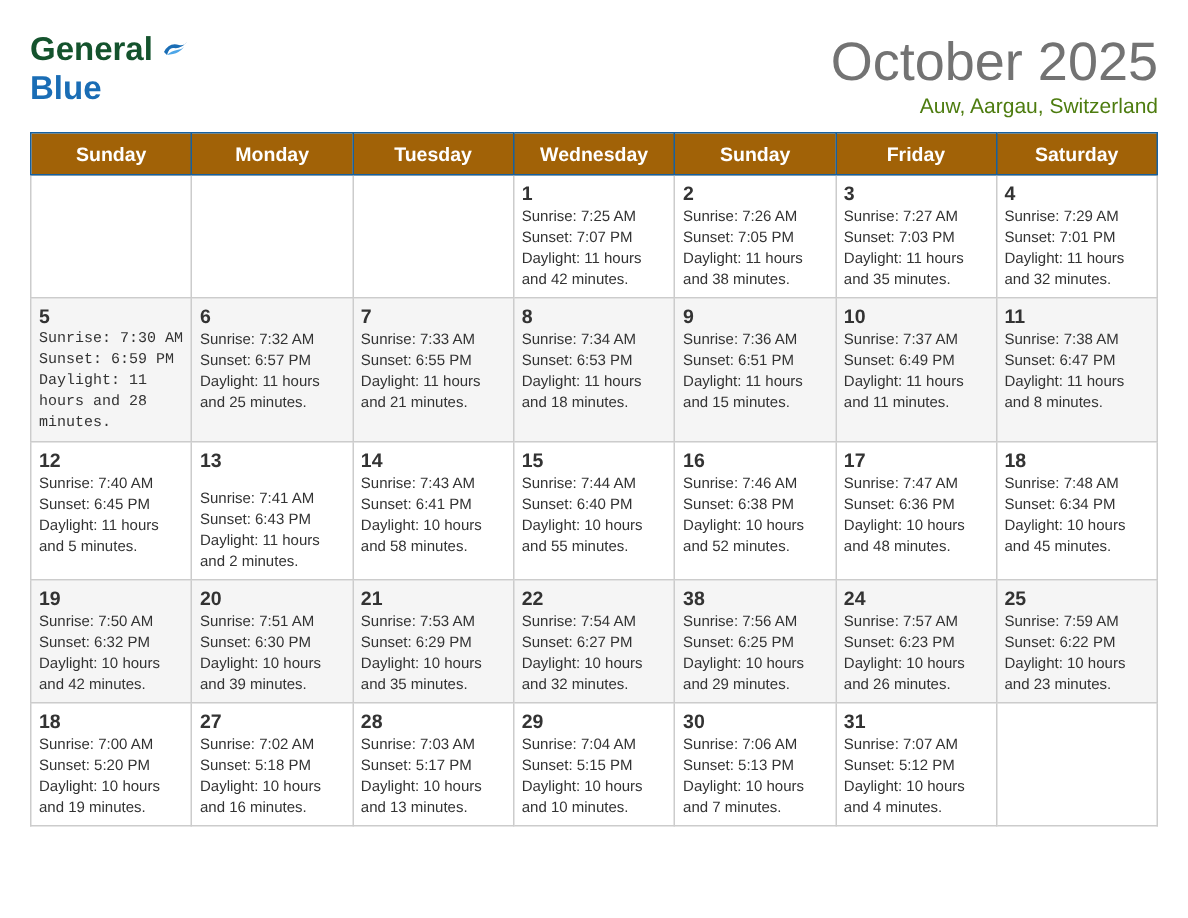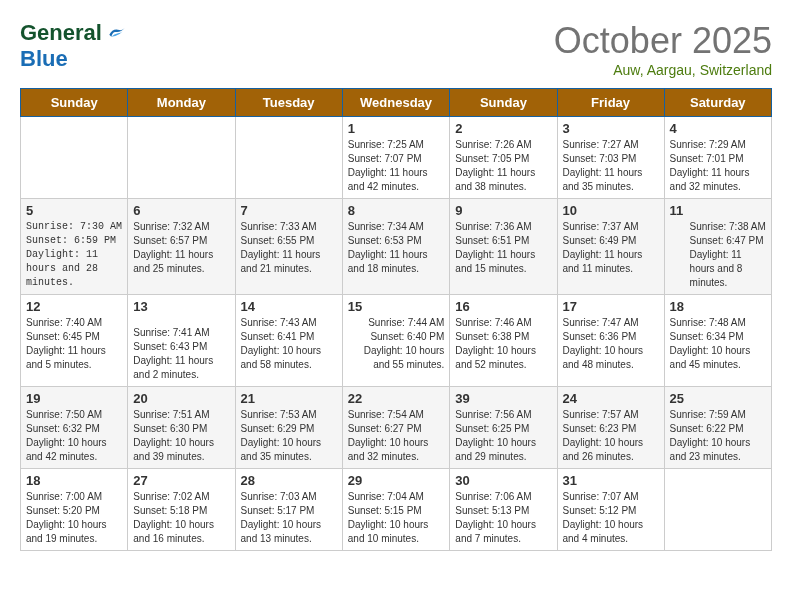--- a/index.html
+++ b/index.html
@@ -188,21 +188,21 @@
 Daylight: 11 hours and 15 minutes.</div>
         </td>
         <td>
           <span class="day-num">10</span>
           <div class="day-info" style="white-space: pre-line;">Sunrise: 7:37 AM
 Sunset: 6:49 PM
 Daylight: 11 hours and 11 minutes.</div>
         </td>
         <td>
           <span class="day-num">11</span>
-          <div class="day-info" style="white-space: pre-line; margin-left: 20px;">Sunrise: 7:38 AM
+          <div class="day-info" style="white-space: pre-line;">Sunrise: 7:38 AM
 Sunset: 6:47 PM
 Daylight: 11 hours and 8 minutes.</div>
         </td>
       </tr>
       <tr>
         <td>
           <span class="day-num">12</span>
           <div class="day-info" style="white-space: pre-line;">Sunrise: 7:40 AM
 Sunset: 6:45 PM
 Daylight: 11 hours and 5 minutes.</div>
@@ -214,21 +214,21 @@
 Daylight: 11 hours and 2 minutes.</div>
         </td>
         <td>
           <span class="day-num">14</span>
           <div class="day-info" style="white-space: pre-line;">Sunrise: 7:43 AM
 Sunset: 6:41 PM
 Daylight: 10 hours and 58 minutes.</div>
         </td>
         <td>
           <span class="day-num">15</span>
-          <div class="day-info" style="white-space: pre-line; text-align: right;">Sunrise: 7:44 AM
+          <div class="day-info" style="white-space: pre-line;">Sunrise: 7:44 AM
 Sunset: 6:40 PM
 Daylight: 10 hours and 55 minutes.</div>
         </td>
         <td>
           <span class="day-num">16</span>
           <div class="day-info" style="white-space: pre-line;">Sunrise: 7:46 AM
 Sunset: 6:38 PM
 Daylight: 10 hours and 52 minutes.</div>
         </td>
         <td>
@@ -263,21 +263,21 @@
 Sunset: 6:29 PM
 Daylight: 10 hours and 35 minutes.</div>
         </td>
         <td>
           <span class="day-num">22</span>
           <div class="day-info" style="white-space: pre-line;">Sunrise: 7:54 AM
 Sunset: 6:27 PM
 Daylight: 10 hours and 32 minutes.</div>
         </td>
         <td>
-          <span class="day-num">39</span>
+          <span class="day-num">38</span>
           <div class="day-info" style="white-space: pre-line;">Sunrise: 7:56 AM
 Sunset: 6:25 PM
 Daylight: 10 hours and 29 minutes.</div>
         </td>
         <td>
           <span class="day-num">24</span>
           <div class="day-info" style="white-space: pre-line;">Sunrise: 7:57 AM
 Sunset: 6:23 PM
 Daylight: 10 hours and 26 minutes.</div>
         </td>

